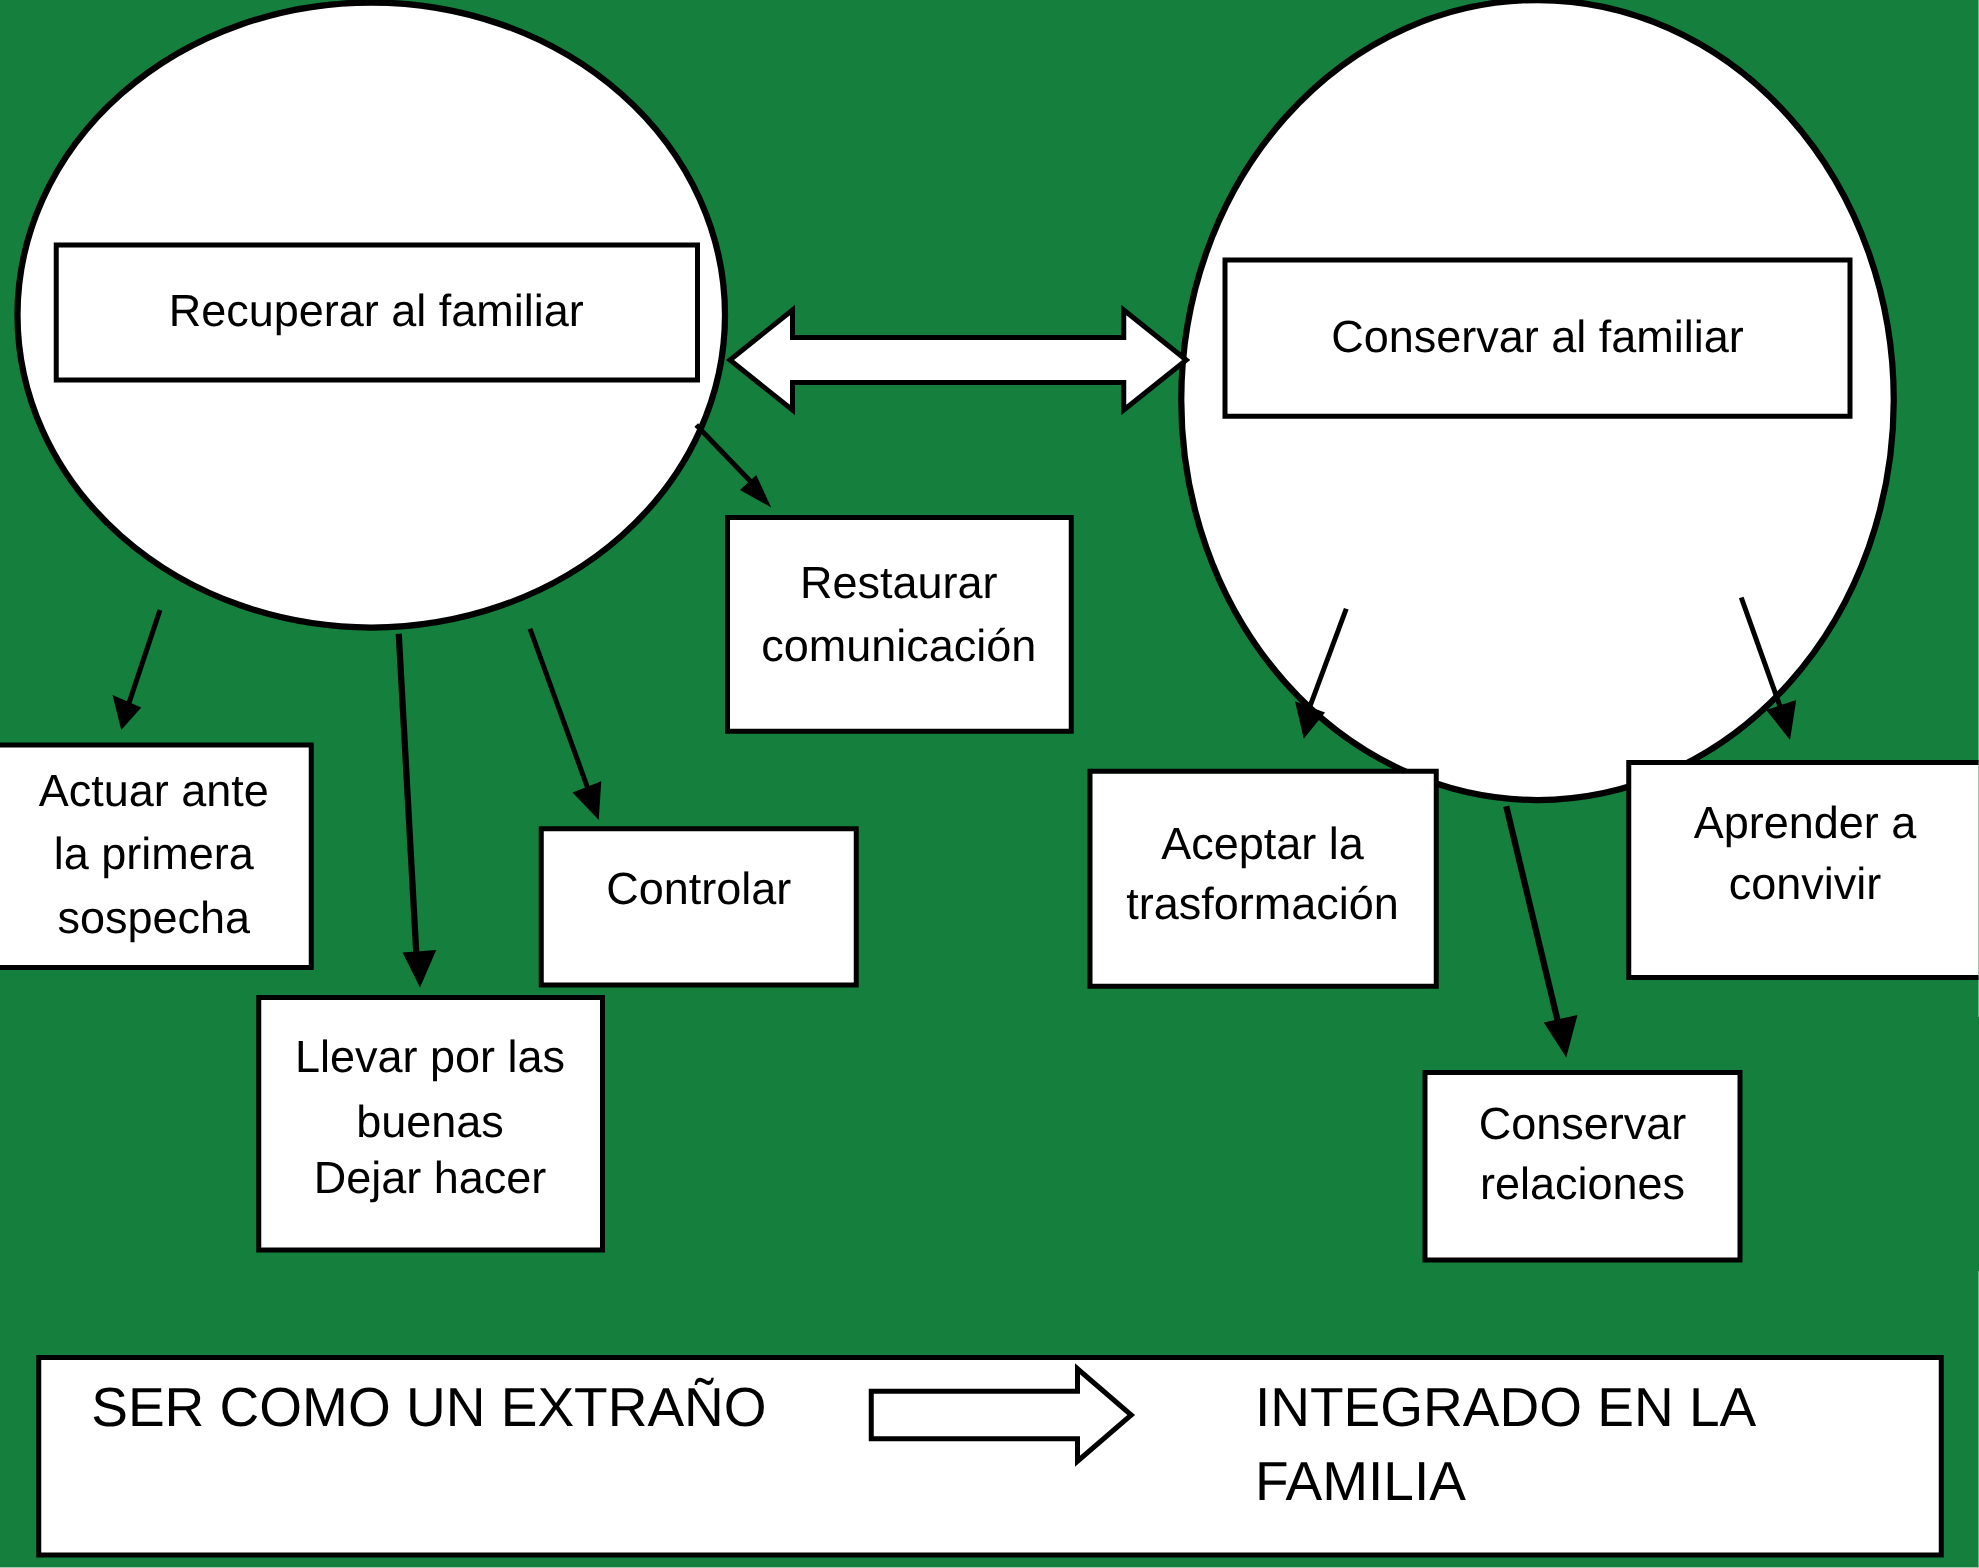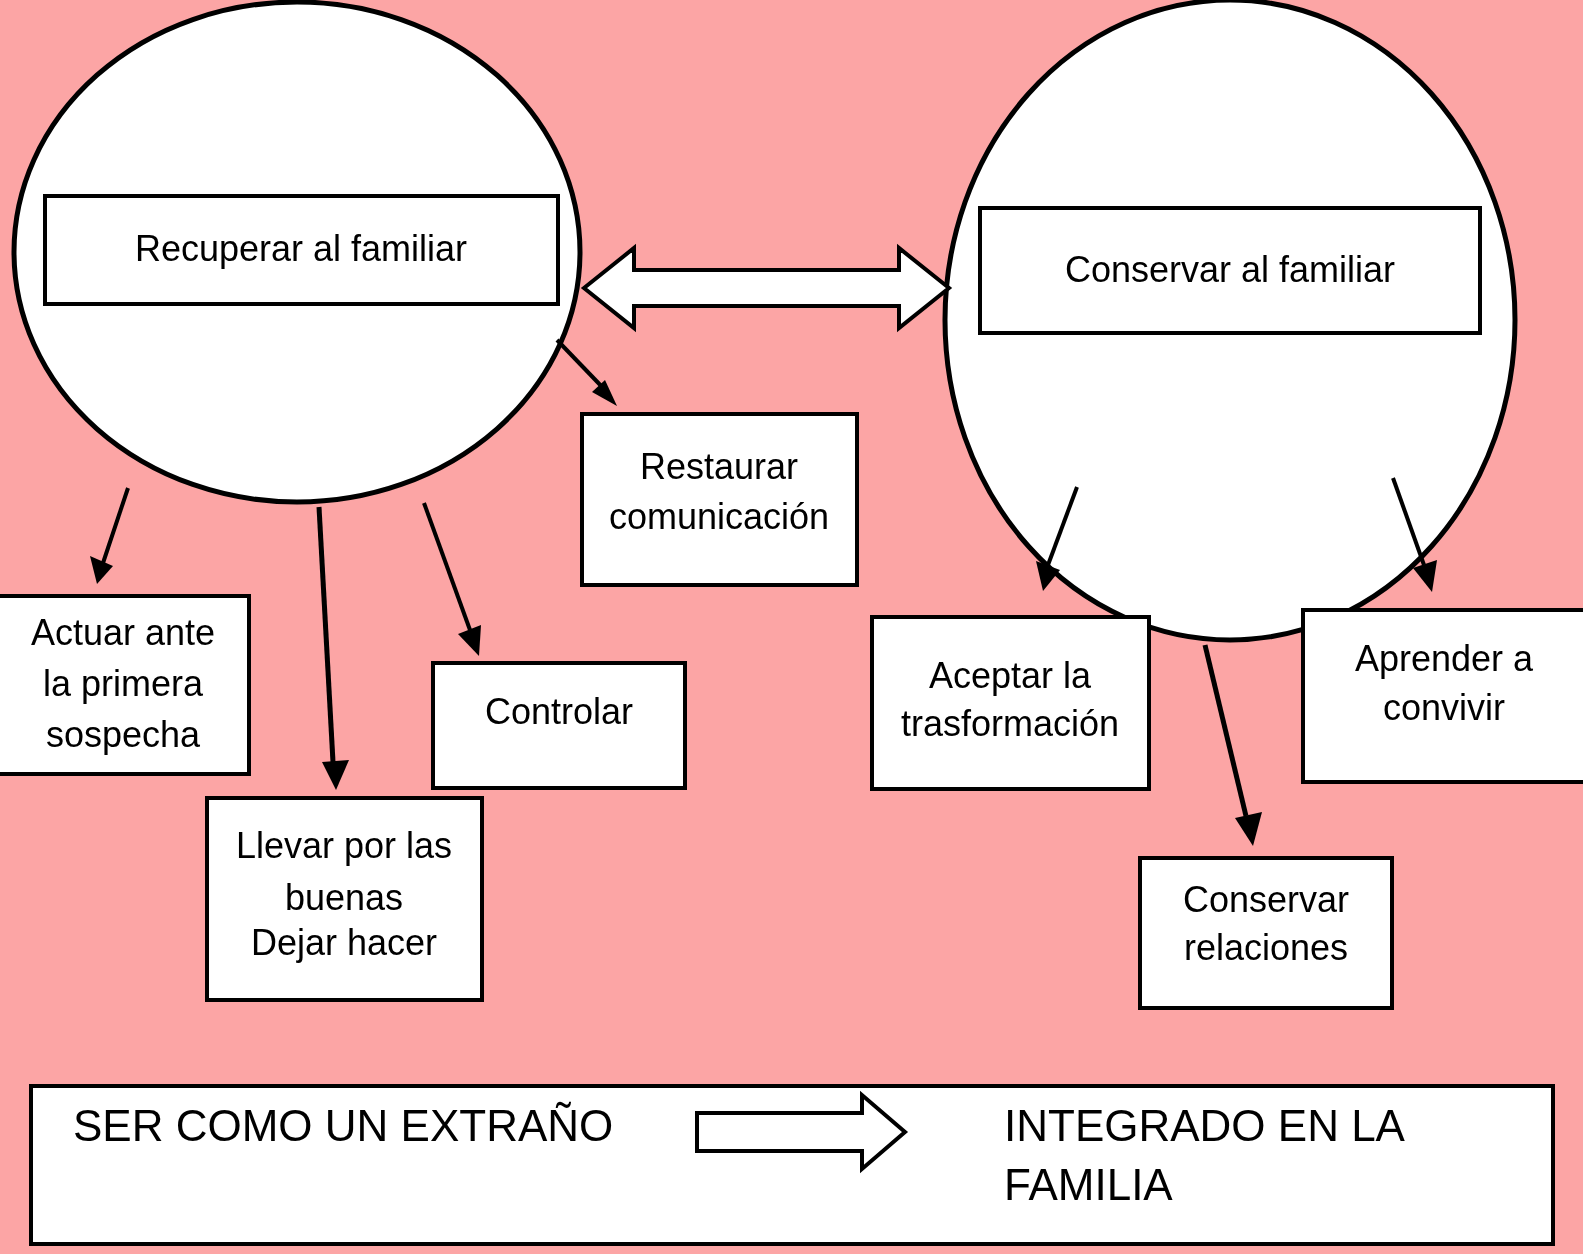--- a/index.html
+++ b/index.html
@@ -7,21 +7,21 @@
     padding: 0;
     background: #ffffff;
   }
   body {
     font-family: "Liberation Sans", sans-serif;
   }
   #diagram-root {
     position: relative;
     width: 1583px;
     height: 1254px;
-    background: #fca5a5;
+    background: #15803d;
     overflow: hidden;
   }
   svg.diagram {
     display: block;
     width: 1583px;
     height: 1254px;
   }
   .shape-outline {
     fill: #ffffff;
     stroke: #000000;

